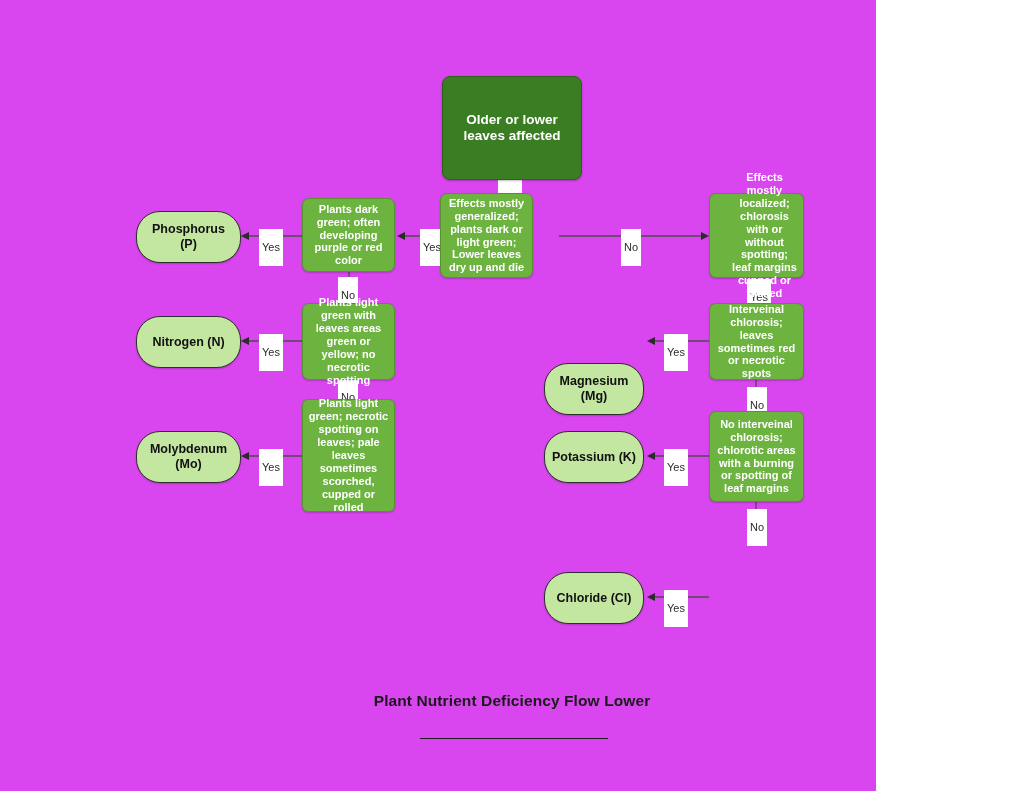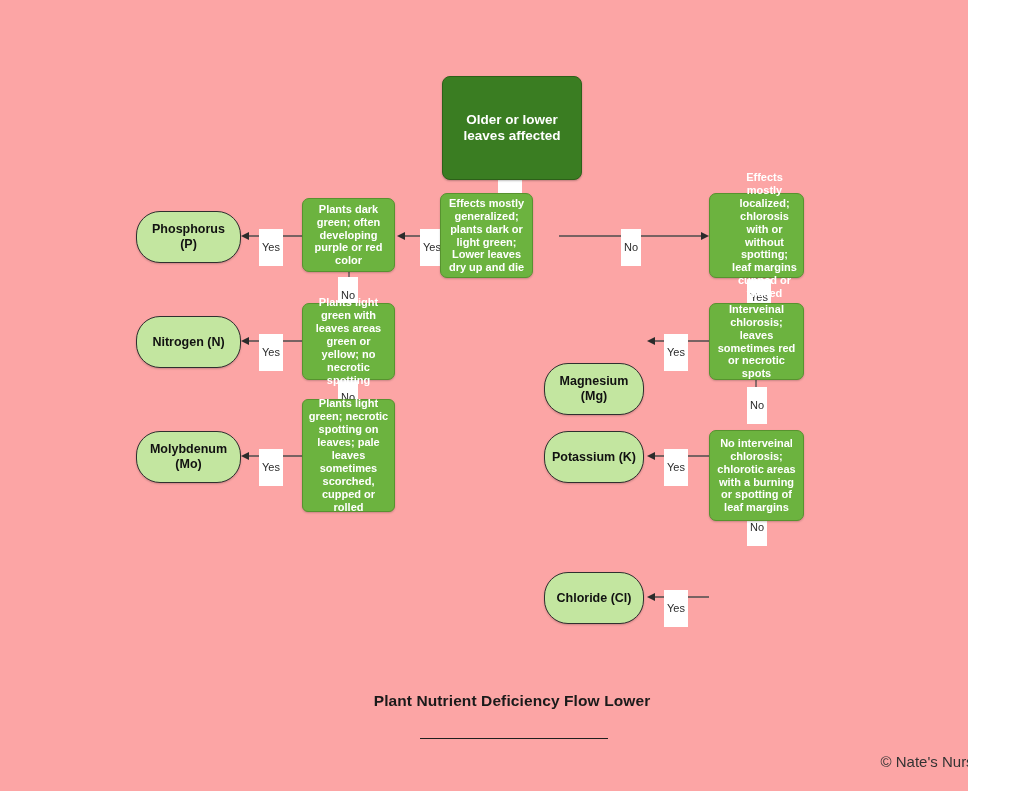--- a/index.html
+++ b/index.html
@@ -5,23 +5,23 @@
   html, body {
     margin: 0;
     padding: 0;
     background: #ffffff;
   }
   body {
     font-family: "Liberation Sans", sans-serif;
   }
   #page {
     position: relative;
-    width: 968px;
+    width: 876px;
     height: 791px;
-    background: #fca5a5;
+    background: #d946ef;
     overflow: hidden;
   }
 
   
   .node {
     position: absolute;
     box-sizing: border-box;
     display: flex;
     align-items: center;
     justify-content: center;
@@ -178,21 +178,21 @@
   <div class="node node-decision" style="left:302px; top:198px; width:93px; height:74px;">Plants dark green; often developing purple or red color</div>
 
   <div class="node node-decision" style="left:302px; top:303px; width:93px; height:77px;">Plants light green with leaves areas green or yellow; no necrotic spotting</div>
 
   <div class="node node-decision" style="left:302px; top:399px; width:93px; height:113px;border-radius:6px;">Plants light green; necrotic spotting on leaves; pale leaves sometimes scorched, cupped or rolled</div>
 
   <div class="node node-decision" style="left:709px; top:193px; width:95px; height:85px;padding-left:20px;">Effects mostly localized; chlorosis with or without spotting; leaf margins cupped or tucked</div>
 
   <div class="node node-decision" style="left:709px; top:303px; width:95px; height:77px;">Interveinal chlorosis; leaves sometimes red or necrotic spots</div>
 
-  <div class="node node-decision" style="left:709px; top:411px; width:95px; height:91px;margin-top:19px;">No interveinal chlorosis; chlorotic areas with a burning or spotting of leaf margins</div>
+  <div class="node node-decision" style="left:709px; top:411px; width:95px; height:91px;">No interveinal chlorosis; chlorotic areas with a burning or spotting of leaf margins</div>
 
 
   <div class="node node-result" style="left:136px; top:211px; width:105px; height:52px;">Phosphorus (P)</div>
 
   <div class="node node-result" style="left:136px; top:316px; width:105px; height:52px;">Nitrogen (N)</div>
 
   <div class="node node-result" style="left:136px; top:431px; width:105px; height:52px;">Molybdenum (Mo)</div>
 
   <div class="node node-result" style="left:544px; top:316px; width:100px; height:52px;margin-top:47px;">Magnesium (Mg)</div>
 

